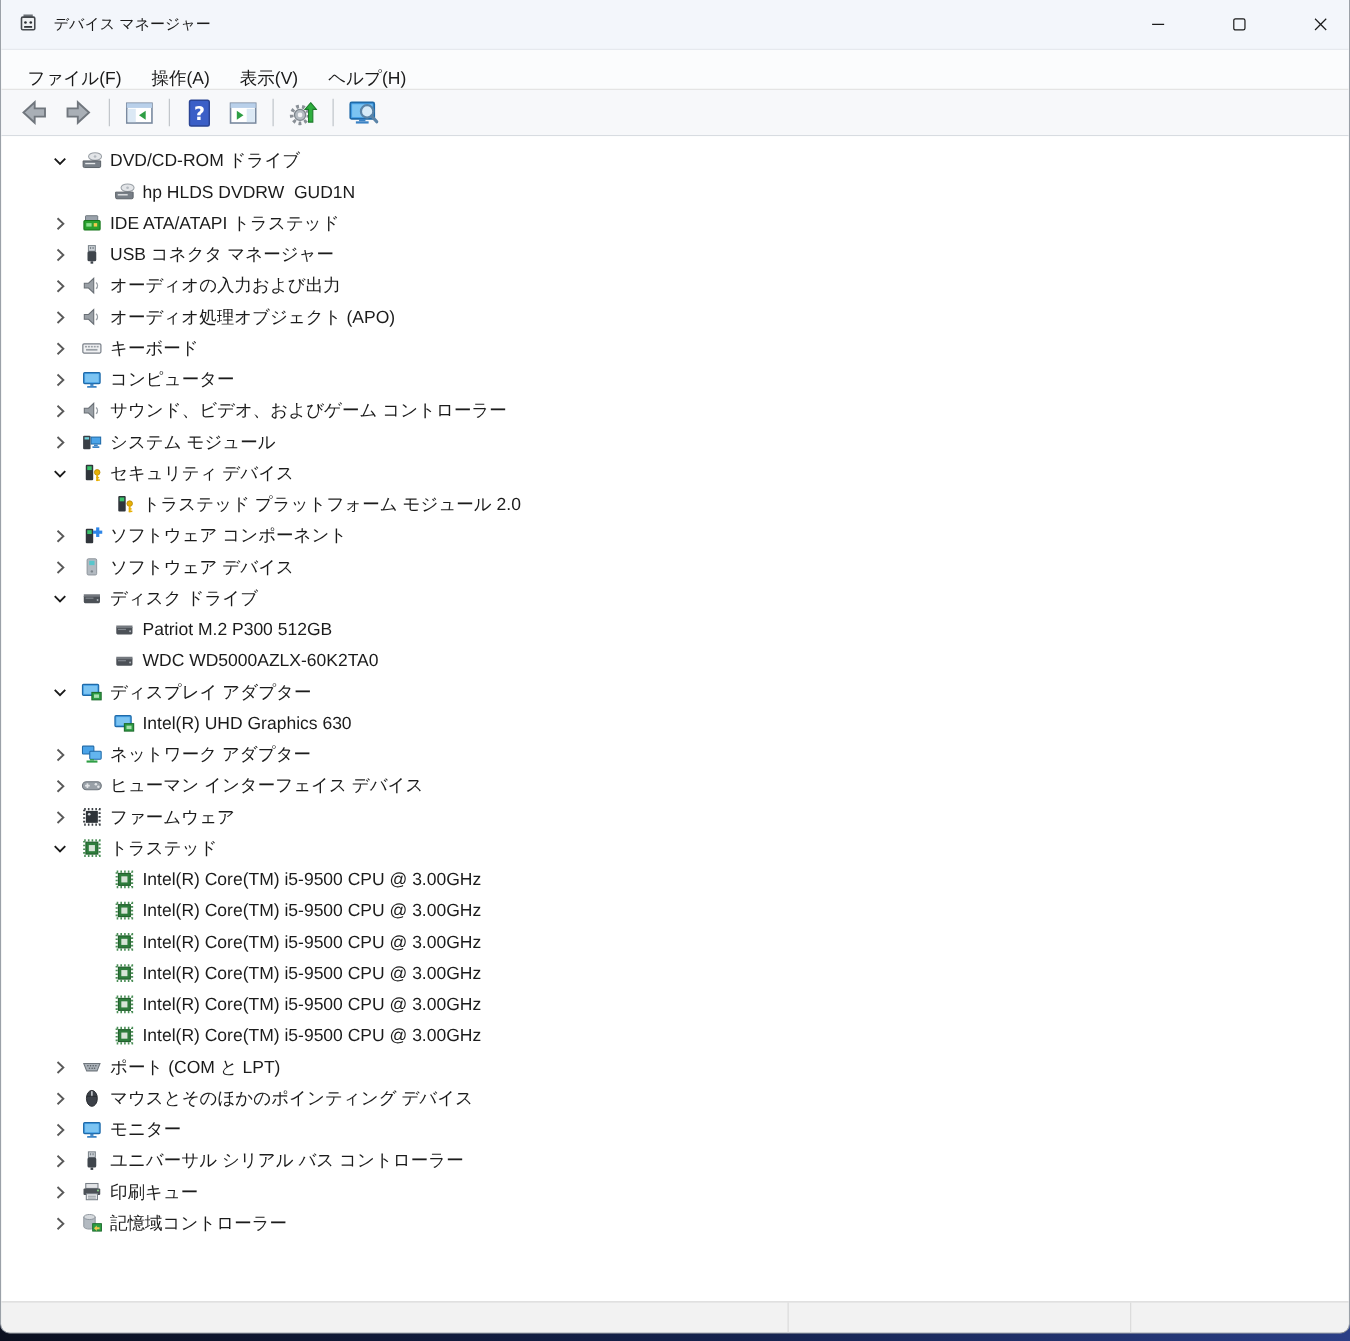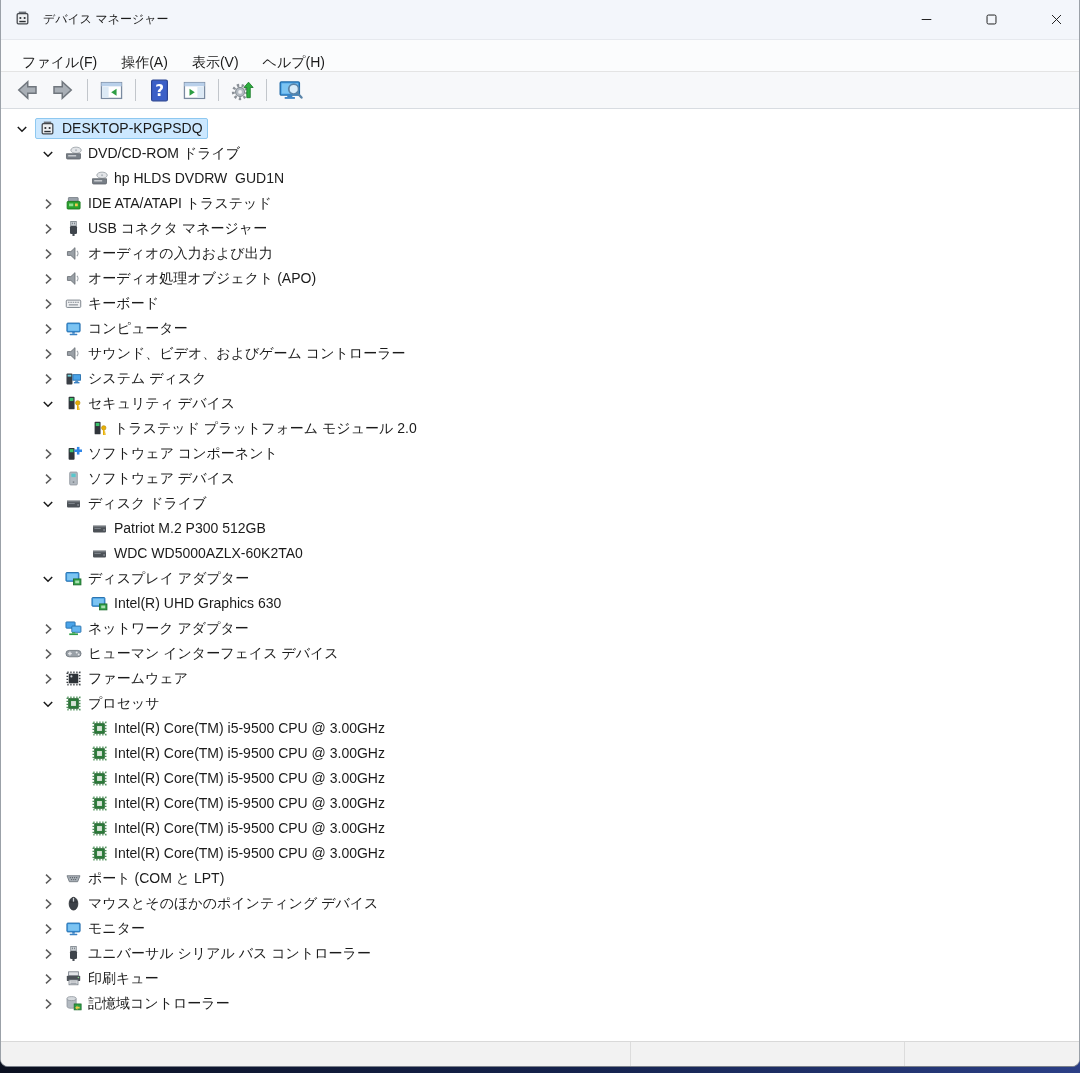--- a/index.html
+++ b/index.html
@@ -177,40 +177,20 @@
             <rect x="3.8" y="12.7" width="6.8" height="1.2" fill="#3a82c4"></rect>
             <circle cx="9.8" cy="7.4" r="3.3" fill="#e8f2fa" fill-opacity="0.85" stroke="#5a84a8" stroke-width="1.2"></circle>
             <line x1="12.1" y1="9.8" x2="15" y2="13" stroke="#5a84a8" stroke-width="1.6" stroke-linecap="round"></line>
           </svg>
         </span>
       </button>
     </div>
 
   <div class="tree">
       <div class="row">
-        <span class="ind" style="width:8px"></span>
-        <span class="chev">
-          <svg width="16" height="16" viewBox="0 0 16 16">
-            <path d="M3.8 5.9 L8 10.2 L12.2 5.9" fill="none" stroke="#1a1a1a" stroke-width="1.5"></path>
-          </svg>
-        </span>
-        <span class="nodebox selected">
-          <span class="nicon">
-            <svg width="17" height="17" viewBox="0 0 16 16">
-              <rect x="4.5" y="1.5" width="7" height="3" fill="#6b7076"></rect>
-              <rect x="3" y="3.5" width="10" height="9.5" rx="1" fill="#eef0f2" stroke="#44484d" stroke-width="1.2"></rect>
-              <circle cx="6" cy="7.5" r="1" fill="#2b2f33"></circle>
-              <circle cx="10" cy="7.5" r="1" fill="#2b2f33"></circle>
-              <rect x="5" y="10.2" width="6" height="1.3" fill="#2b2f33"></rect>
-            </svg>
-          </span>
-          <span class="label">DESKTOP-KPGPSDQ</span>
-        </span>
-      </div>
-      <div class="row">
         <span class="ind" style="width:34px"></span>
         <span class="chev">
           <svg width="16" height="16" viewBox="0 0 16 16">
             <path d="M3.8 5.9 L8 10.2 L12.2 5.9" fill="none" stroke="#1a1a1a" stroke-width="1.5"></path>
           </svg>
         </span>
         <span class="nodebox">
           <span class="nicon">
             <svg width="17" height="17" viewBox="0 0 16 16">
               <ellipse cx="10.4" cy="4.9" rx="4.9" ry="2.9" fill="#e3e5e8" stroke="#9aa0a6" stroke-width="0.8"></ellipse>
@@ -380,21 +360,21 @@
         <span class="nodebox">
           <span class="nicon">
             <svg width="17" height="17" viewBox="0 0 16 16">
               <rect x="1.4" y="3.4" width="5.6" height="10.2" rx="0.8" fill="#3a3f46"></rect>
               <rect x="2.5" y="4.5" width="3.4" height="1.7" fill="#6fd3dd"></rect>
               <rect x="7.4" y="4.4" width="7.2" height="5.2" fill="#4aa3e8" stroke="#1f6aa8" stroke-width="0.8"></rect>
               <rect x="9.6" y="10" width="2.8" height="1.2" fill="#3a82c4"></rect>
               <rect x="8.4" y="11.3" width="5.2" height="1.3" fill="#3a82c4"></rect>
             </svg>
           </span>
-          <span class="label">システム ディスク</span>
+          <span class="label">システム モジュール</span>
         </span>
       </div>
       <div class="row">
         <span class="ind" style="width:34px"></span>
         <span class="chev">
           <svg width="16" height="16" viewBox="0 0 16 16">
             <path d="M3.8 5.9 L8 10.2 L12.2 5.9" fill="none" stroke="#1a1a1a" stroke-width="1.5"></path>
           </svg>
         </span>
         <span class="nodebox">
@@ -613,21 +593,21 @@
           </svg>
         </span>
         <span class="nodebox">
           <span class="nicon">
             <svg width="17" height="17" viewBox="0 0 16 16">
               <rect x="2.2" y="2.2" width="11.6" height="11.6" fill="none" stroke="#4b8f57" stroke-width="1.6" stroke-dasharray="1.2 1.6"></rect>
               <rect x="3.5" y="3.5" width="9" height="9" fill="#2e7d3c" stroke="#1d5c28" stroke-width="0.8"></rect>
               <rect x="5.7" y="5.7" width="4.6" height="4.6" fill="#d7e4d7"></rect>
             </svg>
           </span>
-          <span class="label">プロセッサ</span>
+          <span class="label">トラステッド</span>
         </span>
       </div>
       <div class="row">
         <span class="ind" style="width:60px"></span>
         <span class="chev"></span>
         <span class="nodebox">
           <span class="nicon">
             <svg width="17" height="17" viewBox="0 0 16 16">
               <rect x="2.2" y="2.2" width="11.6" height="11.6" fill="none" stroke="#4b8f57" stroke-width="1.6" stroke-dasharray="1.2 1.6"></rect>
               <rect x="3.5" y="3.5" width="9" height="9" fill="#2e7d3c" stroke="#1d5c28" stroke-width="0.8"></rect>

